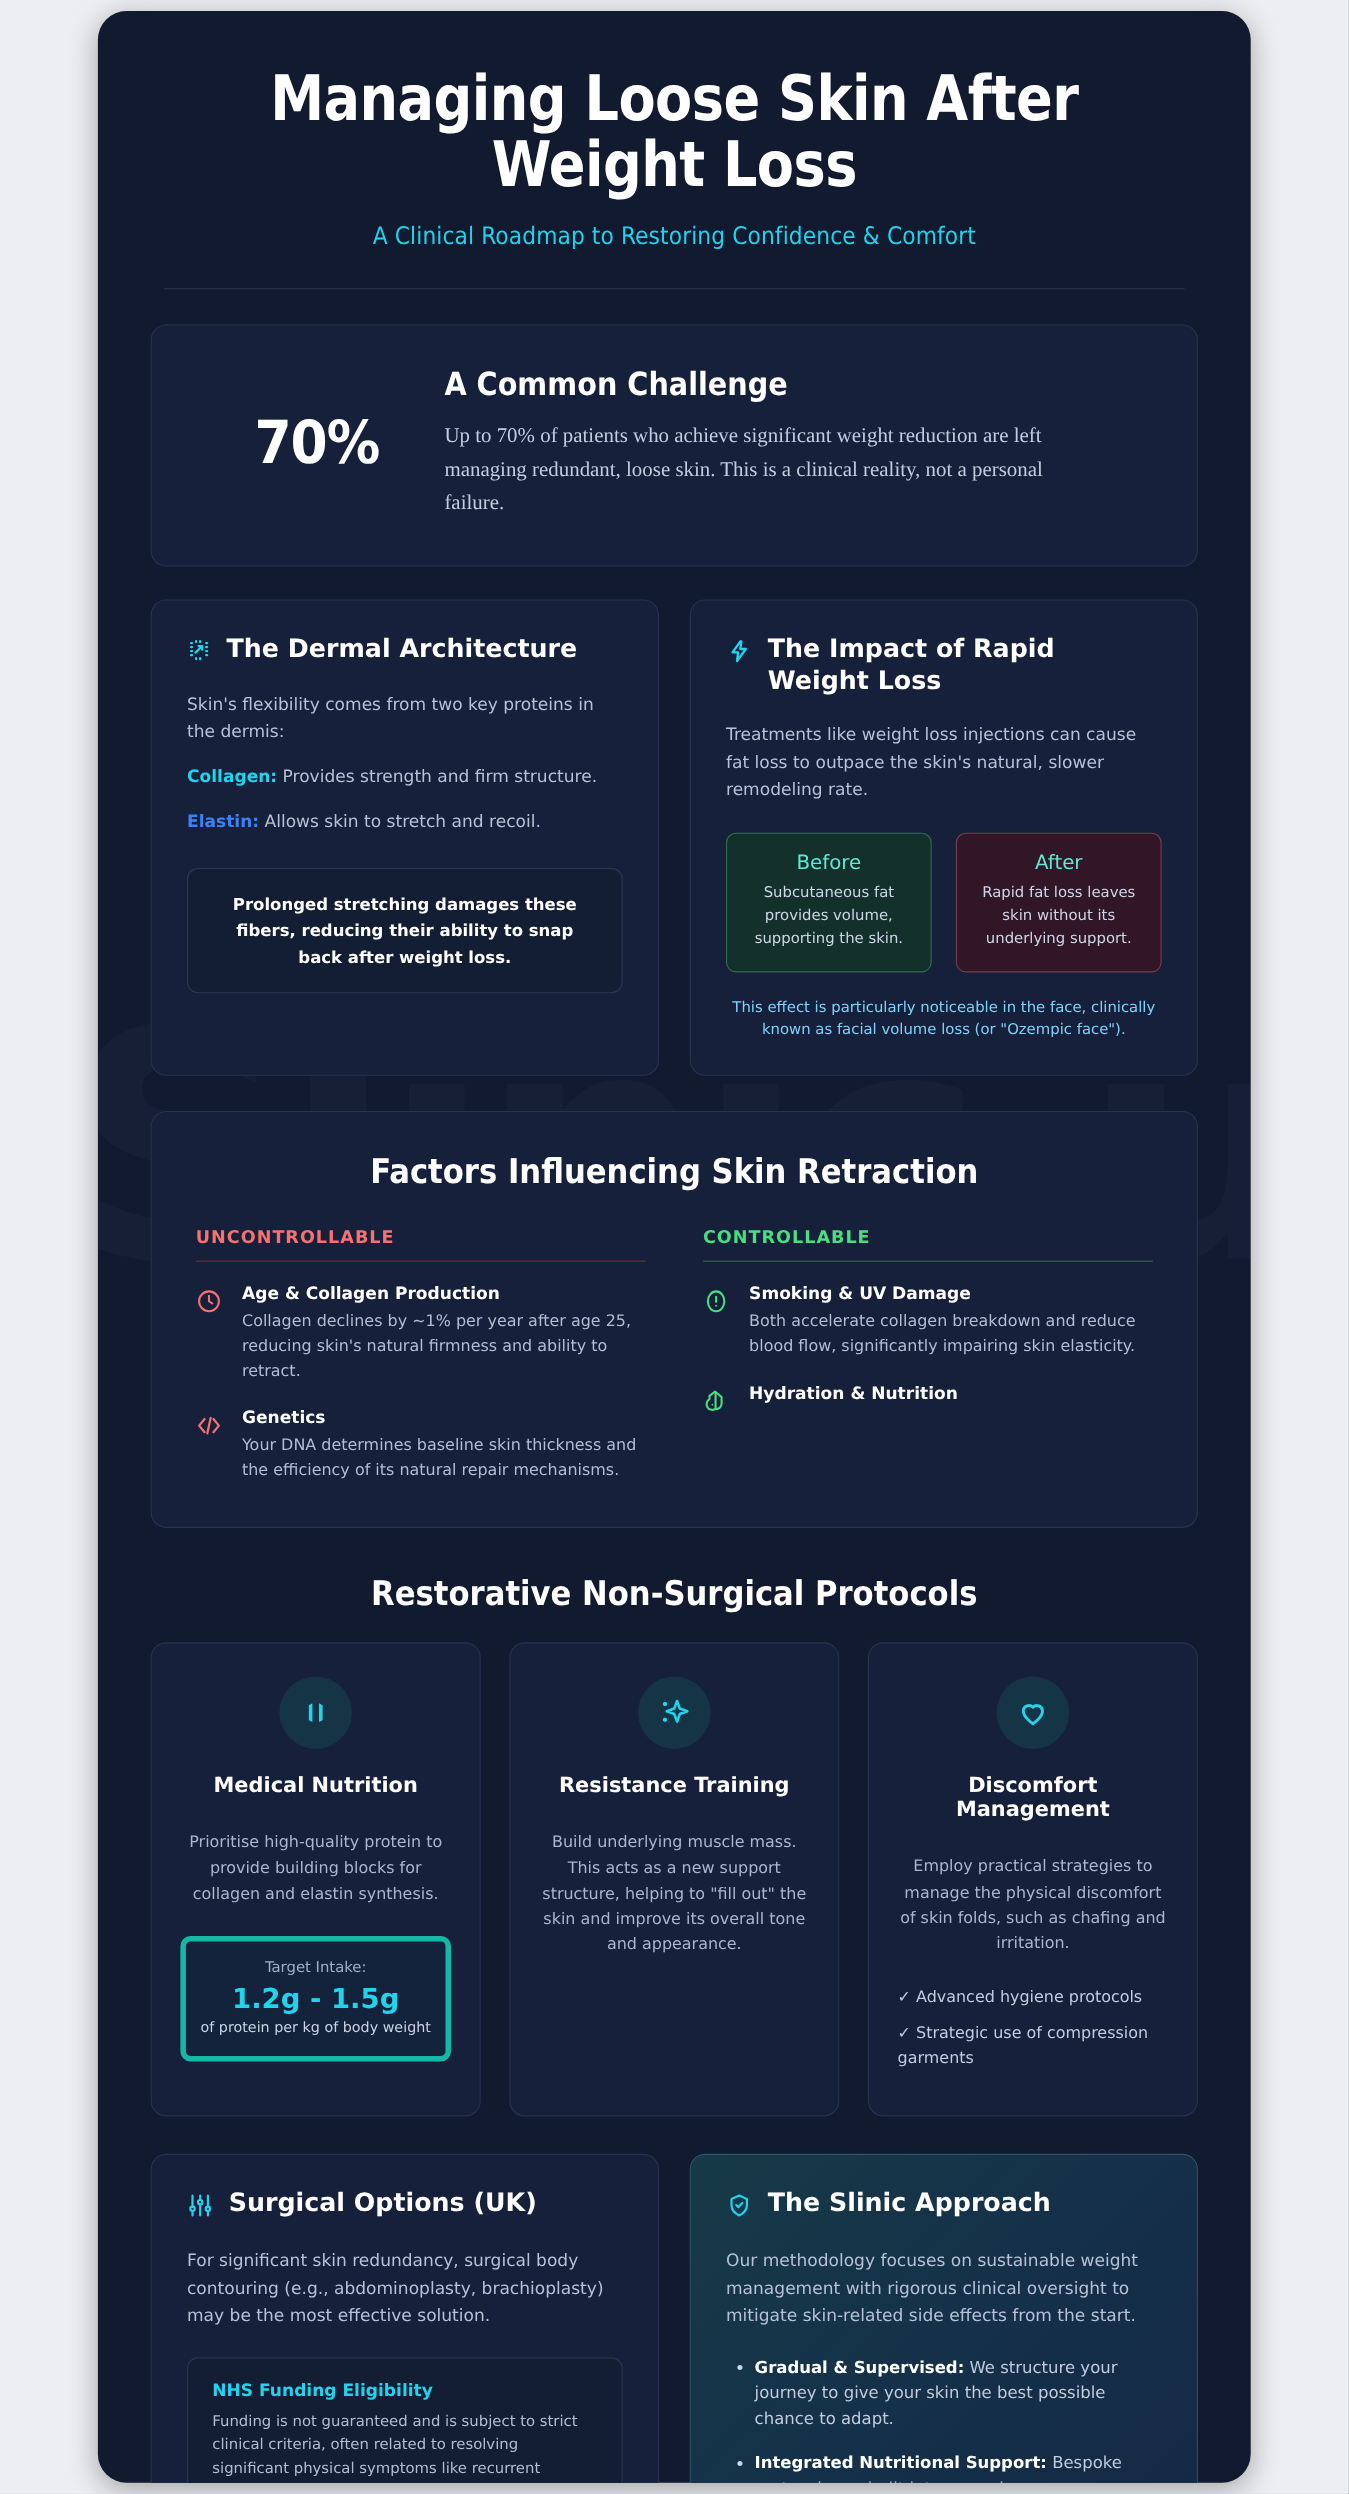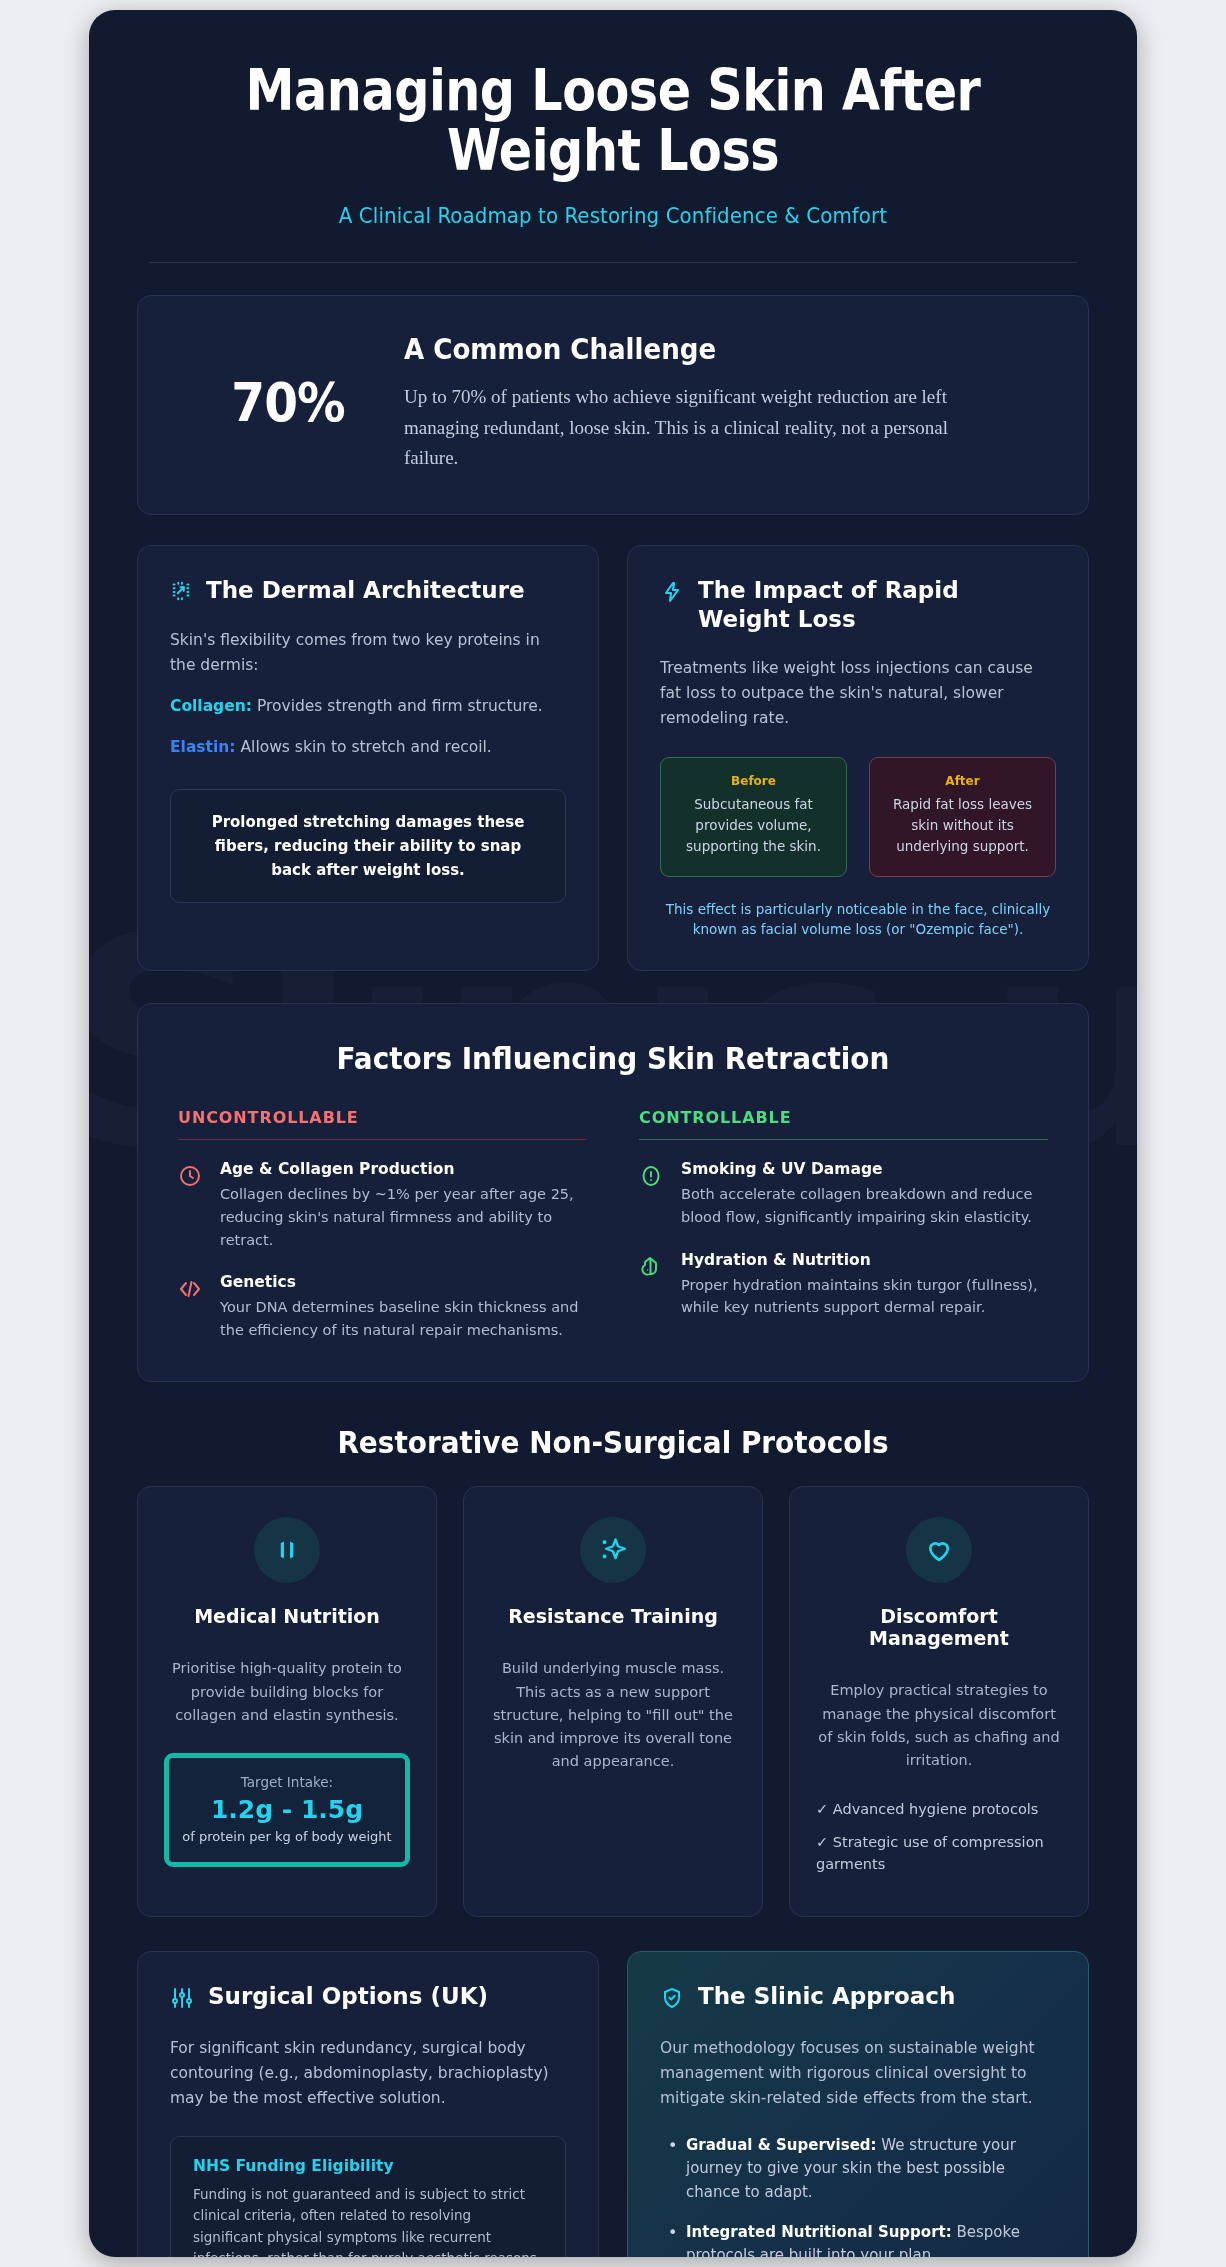--- a/index.html
+++ b/index.html
@@ -165,21 +165,21 @@
     font-weight: 700;
     color: #ffffff;
     line-height: 1.62;
   }
 
   
   .ba-row { display: grid; grid-template-columns: 1fr 1fr; gap: 22px; margin-top: 26px; }
   .ba-box { border-radius: 9px; padding: 16px 14px 18px 14px; text-align: center; }
   .ba-before { background: #13302b; border: 1px solid #2f6d53; }
   .ba-after  { background: #301626; border: 1px solid #7a3a50; }
-  .ba-label { font-size: 12px; font-weight: 700; color: #eab308; margin-bottom: 6px; }
+  .ba-label { font-size: 18px; font-weight: 400; color: #5eead4; margin-bottom: 6px; }
   .ba-text { font-size: 13.5px; color: #cdd6e6; line-height: 1.56; }
 
   .footnote {
     margin-top: 22px;
     text-align: center;
     font-size: 13.5px;
     color: #7dd3fc;
     line-height: 1.55;
   }
 
@@ -422,21 +422,20 @@
             <div class="fitem">
               <span class="ico">
                 <svg width="24" height="24" viewBox="0 0 24 24" fill="none" stroke="#4ade80" stroke-width="1.9" stroke-linecap="round" stroke-linejoin="round">
                   <path d="M6 10a5 5 0 0 0 5 9h1a5 5 0 0 0 5-5V8l-6-5-5 4z"></path>
                   <path d="M11.5 4.5v14"></path>
                   <circle cx="8.6" cy="15" r="0.8" fill="#4ade80" stroke="none"></circle>
                 </svg>
               </span>
               <div>
                 <div class="fitem-title">Hydration &amp; Nutrition</div>
-                <div class="fitem-text">Proper hydration maintains skin turgor (fullness), while key nutrients support dermal repair.</div>
               </div>
             </div>
           </div>
         </div>
       </div>
 
       <div class="protocols-title">Restorative Non-Surgical Protocols</div>
 
       <div class="grid3">
 

